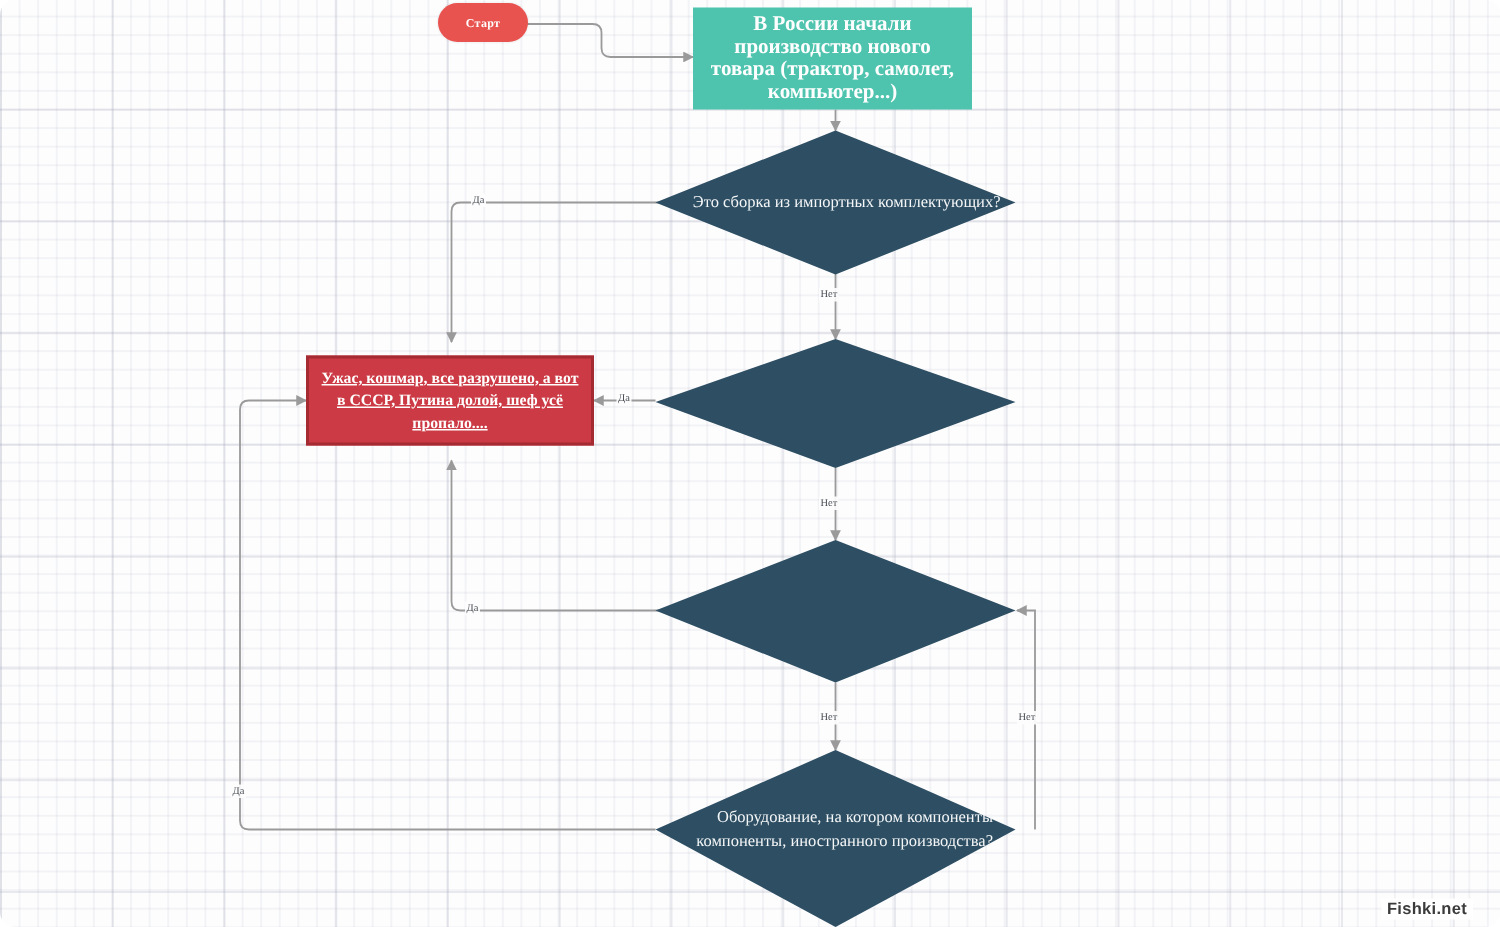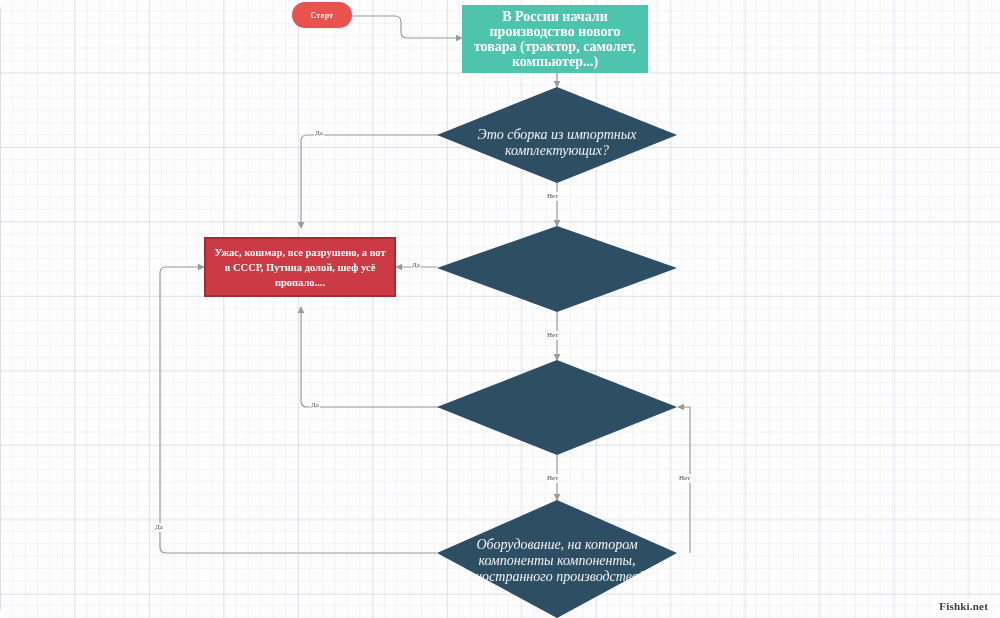--- a/index.html
+++ b/index.html
@@ -66,50 +66,50 @@
     padding: 4px 10px;
   }
 
   
   .result-node {
     background: #cc3b45;
     border: 2px solid #a52b33;
     font-size: 10.5px;
     line-height: 15px;
     padding: 4px 8px;
+    text-decoration: underline;
   }
 
   
   .diamond-label {
     position: absolute;
     color: #f4f6f7;
-    font-size: 14px;
+    font-size: 11px;
     line-height: 16px;
-    text-align: center;
+    text-align: right;
     font-weight: normal;
     pointer-events: none;
-    font-style: italic;
   }
 
   .edge-label {
     position: absolute;
     font-size: 7px;
     color: #4a4f55;
     font-family: "Liberation Serif", "DejaVu Serif", serif;
     background: rgba(253,253,254,0.92);
     padding: 0 1px;
     line-height: 9px;
     white-space: nowrap;
   }
 
   .watermark {
     position: absolute;
-    right: 8px;
+    right: 18px;
     bottom: 5px;
-    font-family: Liberation Serif, serif;
+    font-family: Liberation Sans, sans-serif;
     font-size: 11px;
     font-weight: bold;
     color: #3b3b3b;
     background: #ffffff;
     padding: 1px 4px;
     letter-spacing: .2px;
     text-shadow: 0 0 1px #ffffff;
   }
 </style>
 </head>

